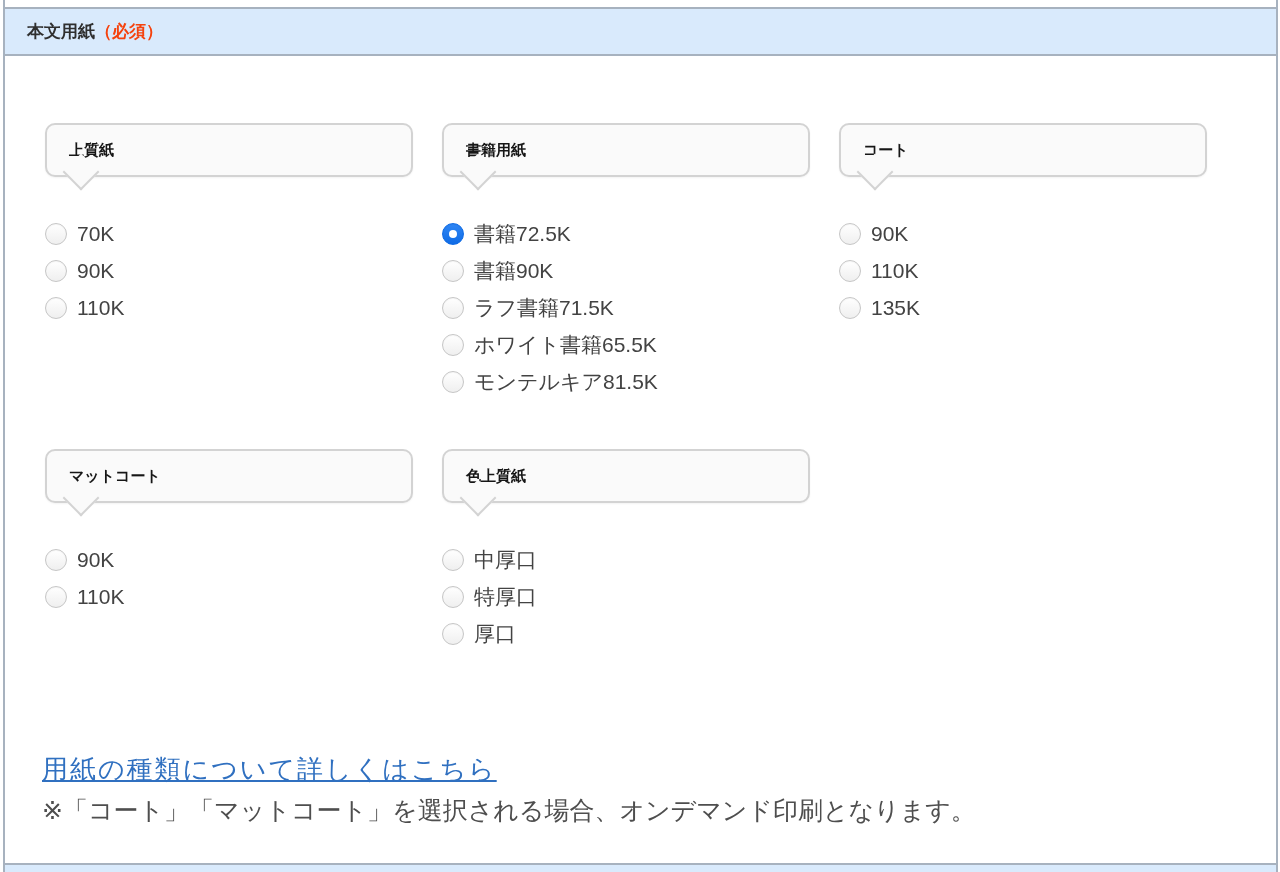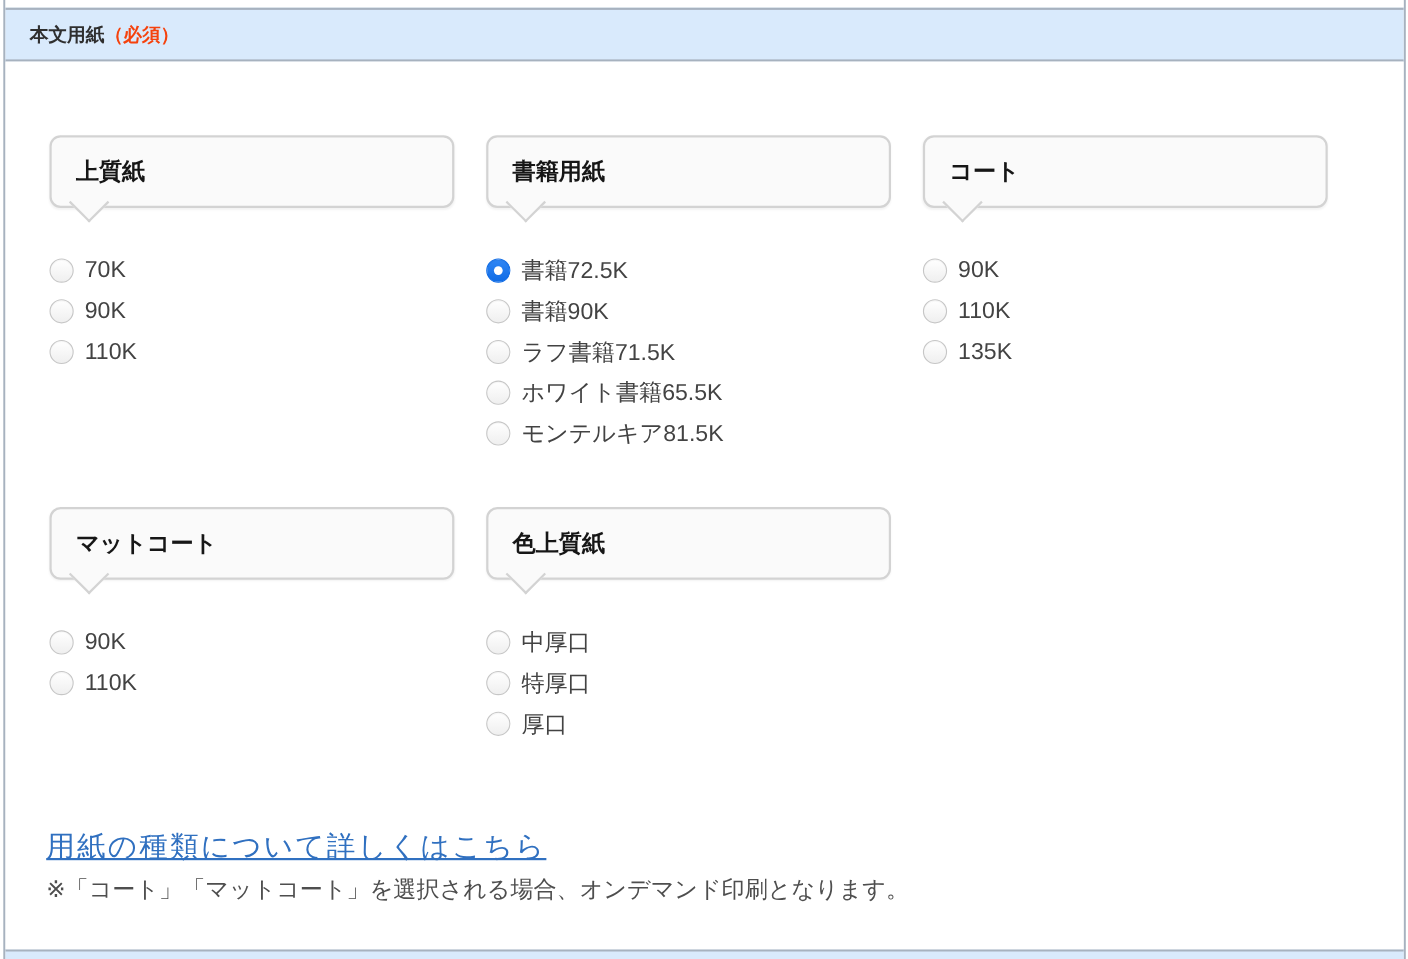--- a/index.html
+++ b/index.html
@@ -37,26 +37,26 @@
   .content{ height:807px; background:#ffffff; position:relative; }
   .next-strip{ flex:1; background:var(--header-bg); border-top:2px solid var(--border); }
 
   .groups-grid{
     position:absolute; left:40px; top:67px;
     display:grid; grid-template-columns:368px 368px 368px;
     column-gap:29px; row-gap:49px;
   }
   .group{ width:368px; }
   .bubble{
-    position:relative; width:368px; height:66px;
+    position:relative; width:368px; height:54px;
     background:var(--bubble-bg);
     border:2px solid var(--bubble-border);
     border-radius:10px;
     display:flex; align-items:center; padding-left:22px;
-    font-size:21px; font-weight:bold; color:#161616;
+    font-size:15px; font-weight:bold; color:#161616;
     box-shadow:0 1px 2px rgba(0,0,0,0.05);
   }
   .bubble::after{
     content:""; position:absolute; left:21px; bottom:-10px;
     width:24px; height:24px; background:var(--bubble-bg);
     border-right:2px solid var(--bubble-border);
     border-bottom:2px solid var(--bubble-border);
     transform:rotate(45deg);
   }
   .options{ margin-top:38px; }
@@ -79,21 +79,21 @@
     width:8px; height:8px; margin:-4px 0 0 -4px;
     border-radius:50%; background:#ffffff;
   }
   .option-label{ font-size:21px; color:var(--option-text); }
 
   .footer{ position:absolute; left:37px; top:696px; }
   .footer a{
     font-size:26px; letter-spacing:2px; color:var(--link);
     text-decoration:underline; cursor:pointer;
   }
-  .note{ margin-top:7px; font-size:21px; color:var(--note); }
+  .note{ margin-top:7px; font-size:25px; color:var(--note); }
 </style>
 </head>
 <body>
 
 <div class="table">
   <div class="prev-strip"></div>
 
   <div class="header-bar">
     <span>本文用紙</span>
       <span class="required">（必須）</span>

